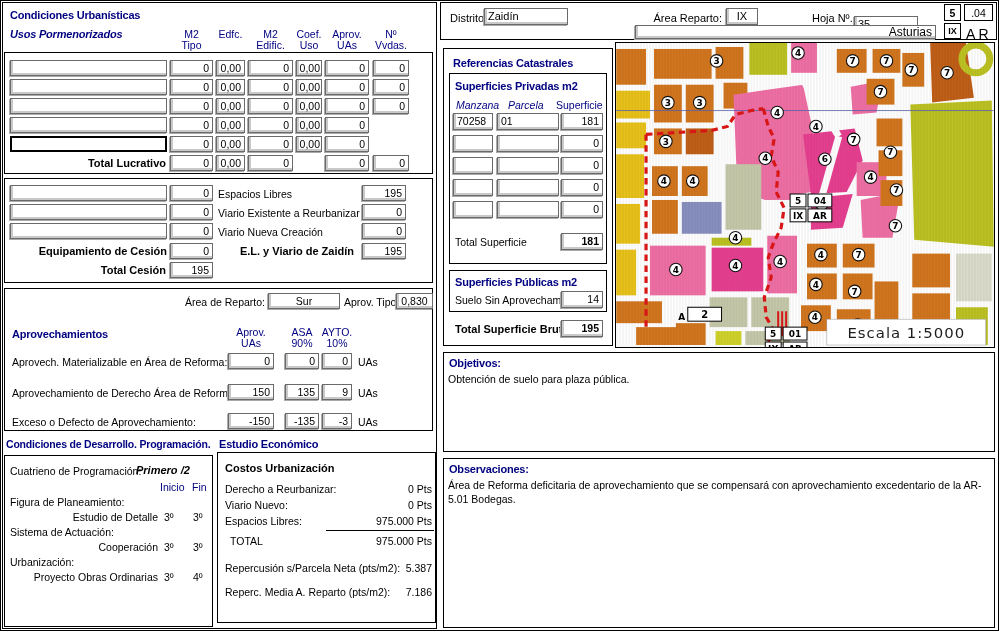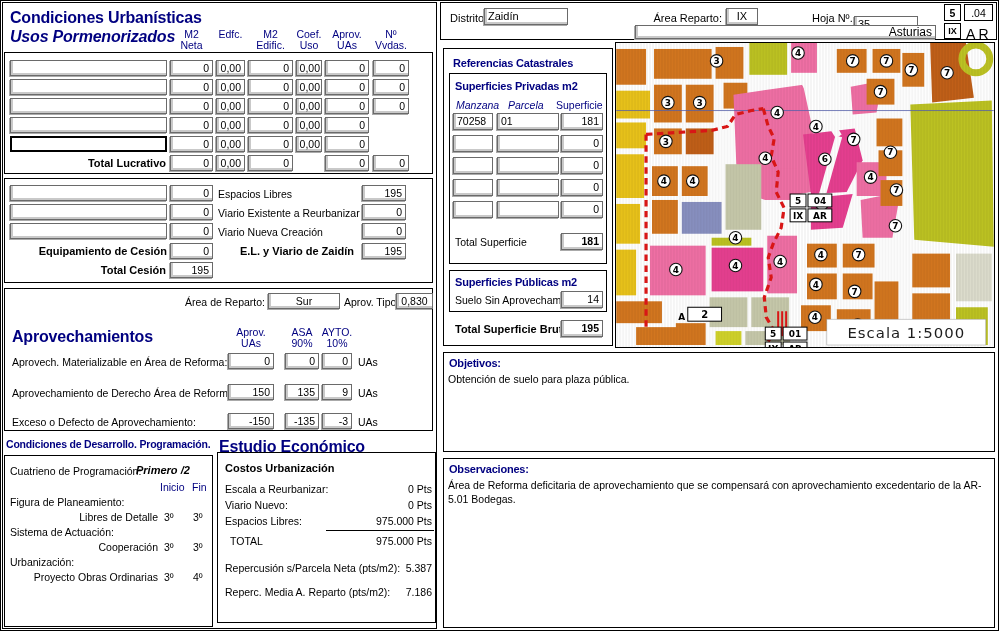--- a/index.html
+++ b/index.html
@@ -12,39 +12,39 @@
   .it{font-style:italic}
   .ra{text-align:right}
   .ca{text-align:center}
   .box{position:absolute;border:1px solid #000;background:#fff}
   .frame{position:absolute;border:1px solid #000;pointer-events:none}
   .fld{position:absolute;background:#fff;border:1px solid #6a6a6a;
        box-shadow:inset 2px -2px 0 #c9c9c9, -1px 1px 0 #aaa;
        height:16px;padding:1px 3px 0 3px;font-size:10.5px;text-align:right;overflow:hidden;line-height:13px}
   .fld.la{text-align:left}.fld.ce{text-align:center}
   .fld.focus{border:2px solid #000;box-shadow:none}
-  .title{font-weight:bold;color:#000080;font-size:16px;letter-spacing:-0.2px}
+  .title{font-weight:bold;color:#000080;font-size:11px;letter-spacing:-0.2px}
   .title.sm{font-size:10.5px}
   .hdr2{position:absolute;color:#000080;text-align:center;line-height:11px}
   .rule{position:absolute;background:#000;height:1px}
   .mkc{fill:#fff;stroke:#111;stroke-width:1.1}
   .mkt{font:bold 9px "DejaVu Sans",sans-serif;text-anchor:middle;fill:#000}
   .mlb{font:bold 9px "DejaVu Sans",sans-serif;text-anchor:middle;fill:#000}
   .esc{font:15px "DejaVu Sans",sans-serif;fill:#1c1c1c;text-anchor:middle;letter-spacing:1px}
 </style>
 </head>
 <body>
 
 <div class="frame" style="left:0;top:0;width:999px;height:631px"></div>
 <div class="frame" style="left:2px;top:2px;width:435px;height:627px"></div>
 
 <div class="t title" style="left:10px;top:9px">Condiciones Urbanísticas</div>
 <div class="t title it" style="left:10px;top:28px">Usos Pormenorizados</div>
 
-<div class="hdr2" style="left:170px;top:29px;width:43px"><span>M2</span><br><span>Neta</span></div>
+<div class="hdr2" style="left:170px;top:29px;width:43px"><span>M2</span><br><span>Tipo</span></div>
 <div class="hdr2" style="left:212px;top:29px;width:37px"><span>Edfc.</span><br><span></span></div>
 <div class="hdr2" style="left:248px;top:29px;width:45px"><span>M2</span><br><span>Edific.</span></div>
 <div class="hdr2" style="left:293px;top:29px;width:32px"><span>Coef.</span><br><span>Uso</span></div>
 <div class="hdr2" style="left:325px;top:29px;width:44px"><span>Aprov.</span><br><span>UAs</span></div>
 <div class="hdr2" style="left:371px;top:29px;width:40px"><span>Nº</span><br><span>Vvdas.</span></div>
 
 <div class="box" style="left:4px;top:52px;width:429px;height:122px"></div>
 
 <div class="fld la" style="left:10px;top:60px;width:157px"></div>
 <div class="fld" style="left:170px;top:60px;width:43px">0</div>
@@ -143,37 +143,37 @@
 <div class="t title sm" style="left:6px;top:438px">Condiciones de Desarrollo. Programación.</div>
 <div class="t title" style="left:219px;top:438px">Estudio Económico</div>
 
 <div class="box" style="left:4px;top:455px;width:209px;height:172px"></div>
 <div class="t" style="left:10px;top:465px">Cuatrieno de Programación:</div>
 <div class="t b it" style="left:136px;top:464px;font-size:11px">Primero /2</div>
 <div class="t nv" style="left:160px;top:481px">Inicio</div>
 <div class="t nv" style="left:192px;top:481px">Fin</div>
 
 <div class="t" style="left:10px;top:496px">Figura de Planeamiento:</div>
-<div class="t ra" style="left:40px;top:511px;width:118px">Libres de Detalle</div>
+<div class="t ra" style="left:40px;top:511px;width:118px">Estudio de Detalle</div>
 <div class="t" style="left:164px;top:511px">3º</div>
 <div class="t" style="left:193px;top:511px">3º</div>
 
 <div class="t" style="left:10px;top:526px">Sistema de Actuación:</div>
 <div class="t ra" style="left:40px;top:541px;width:118px">Cooperación</div>
 <div class="t" style="left:164px;top:541px">3º</div>
 <div class="t" style="left:193px;top:541px">3º</div>
 
 <div class="t" style="left:10px;top:556px">Urbanización:</div>
 <div class="t ra" style="left:20px;top:571px;width:138px">Proyecto Obras Ordinarias</div>
 <div class="t" style="left:164px;top:571px">3º</div>
 <div class="t" style="left:193px;top:571px">4º</div>
 
 <div class="box" style="left:217px;top:452px;width:219px;height:171px"></div>
 <div class="t b" style="left:225px;top:462px;font-size:11px">Costos Urbanización</div>
-<div class="t" style="left:225px;top:483px">Escala a Reurbanizar:</div>
+<div class="t" style="left:225px;top:483px">Derecho a Reurbanizar:</div>
 <div class="t ra" style="left:330px;top:483px;width:102px">0 Pts</div>
 <div class="t" style="left:225px;top:499px">Viario Nuevo:</div>
 <div class="t ra" style="left:330px;top:499px;width:102px">0 Pts</div>
 <div class="t" style="left:225px;top:515px">Espacios Libres:</div>
 <div class="t ra" style="left:330px;top:515px;width:102px">975.000 Pts</div>
 <div class="rule" style="left:326px;top:530px;width:108px"></div>
 <div class="t" style="left:230px;top:535px">TOTAL</div>
 <div class="t ra" style="left:330px;top:535px;width:102px">975.000 Pts</div>
 <div class="t" style="left:225px;top:562px">Repercusión s/Parcela Neta (pts/m2):</div>
 <div class="t ra" style="left:380px;top:562px;width:52px">5.387</div>

